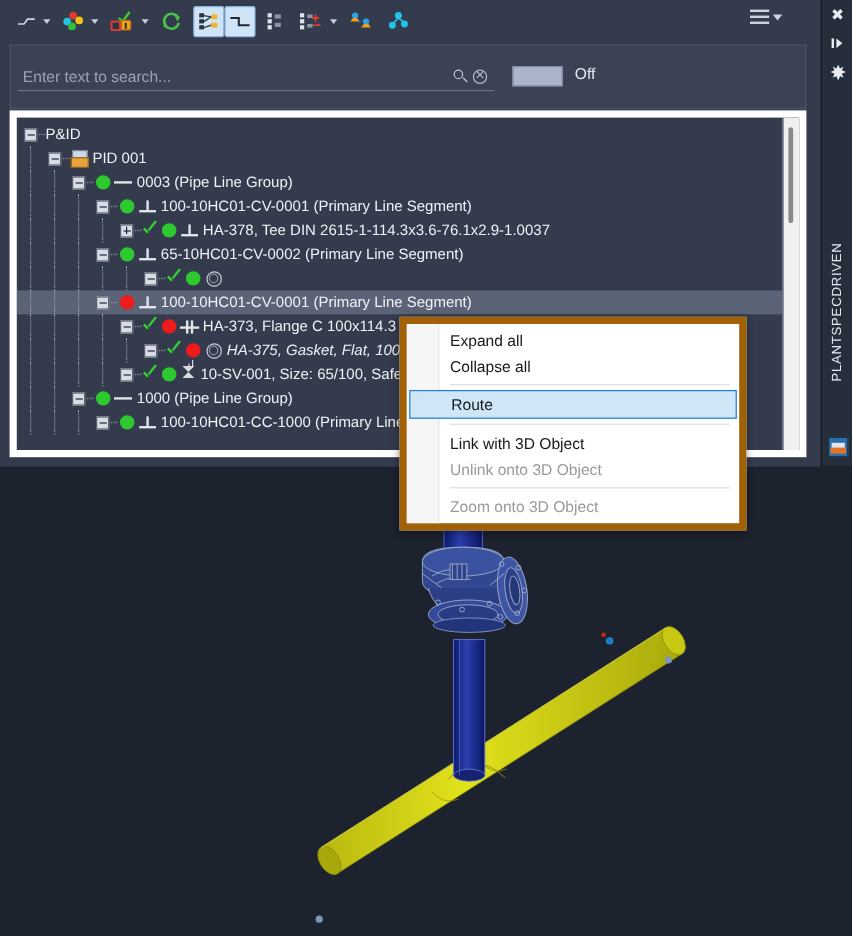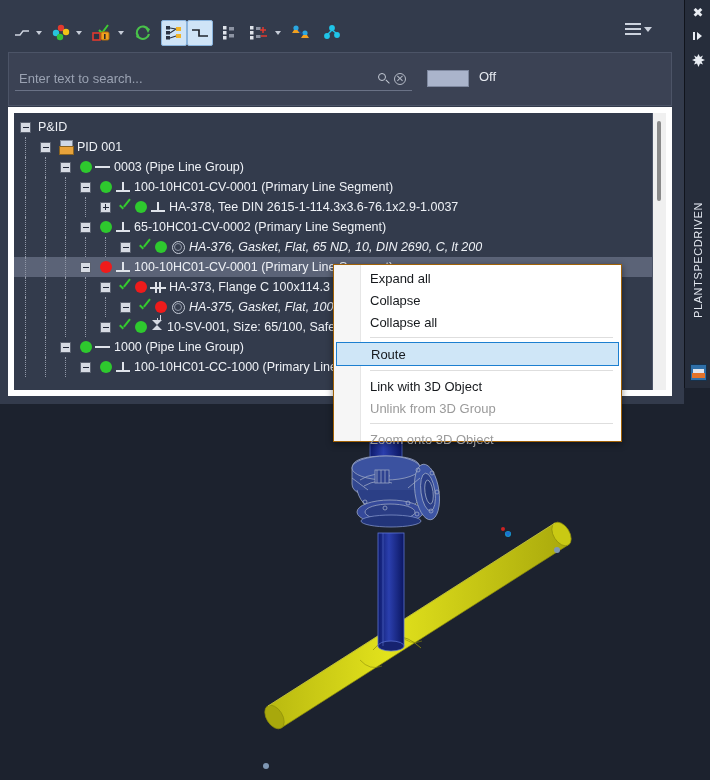--- a/index.html
+++ b/index.html
@@ -17,21 +17,21 @@
     background: #1c222e;
   }
 
   
   #palette {
     position: absolute; left: 0; top: 0; width: 710px; height: 388px;
     background: #333b4c;
     border-bottom: 1px solid #10141c;
   }
   #palette-body {
-    position: absolute; left: 0; top: 16px; width: 684px; height: 388px;
+    position: absolute; left: 0; top: 1px; width: 684px; height: 388px;
     background: #333b4c;
   }
 
   
   #toolbar {
     position: absolute; left: 0; top: 0; width: 684px; height: 34px;
     background: #333b4c;
     display: flex; align-items: center; padding-left: 10px; gap: 0px;
   }
   .tb-btn {
@@ -194,21 +194,21 @@
     position: absolute; left: 5px; top: 364px; width: 17px; height: 17px;
     background: #2f6fa8; border: 1px solid #17324c; display:flex; align-items:center; justify-content:center;
     cursor: pointer;
   }
   #dock-badge::before { content:""; width: 11px; height: 7px; background: #dfe6ef; }
   #dock-badge::after  { content:""; position:absolute; bottom:2px; width: 13px; height: 5px; background: #e2732a; }
 
   
   #ctxmenu {
     position: absolute; left: 333px; top: 264px; width: 289px; height: 178px;
-    background: #ffffff; border: 1px solid #a16207;
+    background: #ffffff; border: 6px solid #a16207;
     box-shadow: 0 2px 7px rgba(0,0,0,0.45);
     padding: 2px 0;
     font-size: 13px; color: #16191d;
   }
   #ctxmenu .gutter {
     position: absolute; left: 0; top: 0; width: 27px; height: 100%;
     background: #f6f6f6; border-right: 1px solid #e6e6e6;
   }
   .mi {
     position: relative; height: 22px; display: flex; align-items: center;
@@ -500,21 +500,20 @@
               <span class="guide" style="left: 31px;"></span>
               <span class="guide" style="left: 51px;"></span>
               <span class="guide" style="left: 71px;"></span>
               <span class="guide" style="left: 91px;"></span>
               <span style="flex: 0 0 auto; display: inline-block; width: 106px;"></span>
               <span class="expander"></span>
               <span class="dots"></span>
               <span class="chk"></span>
               <span class="dot green"></span>
               <span class="sym gasket"></span>
-              <span class="lbl">HA-376, Gasket, Flat, 65 ND, 10, DIN 2690, C, lt 200</span>
             </div>
             <div class="row sel">
               <span class="guide" style="left: 11px;"></span>
               <span class="guide" style="left: 31px;"></span>
               <span class="guide" style="left: 51px;"></span>
               <span style="flex: 0 0 auto; display: inline-block; width: 66px;"></span>
               <span class="expander"></span>
               <span class="dots"></span>
               <span class="dot red"></span>
               <span class="sym tee"></span>
@@ -607,25 +606,24 @@
         <span>PLANTSPECDRIVEN</span>
       </div>
       <div id="dock-badge"></div>
     </div>
   </div>
 
   <div id="ctxmenu">
     <div class="gutter"></div>
     <div id="ctx-items">
         <div class="mi">Expand all</div>
-        <div class="mi">Collapse</div>
         <div class="mi">Collapse all</div>
         <div class="mi-sep"></div>
         <div class="mi sel">Route</div>
         <div class="mi-sep"></div>
         <div class="mi">Link with 3D Object</div>
-        <div class="mi disabled">Unlink from 3D Group</div>
+        <div class="mi disabled">Unlink onto 3D Object</div>
         <div class="mi-sep"></div>
         <div class="mi disabled">Zoom onto 3D Object</div>
       </div>
   </div>
 
 </div>
 
 </body></html>

